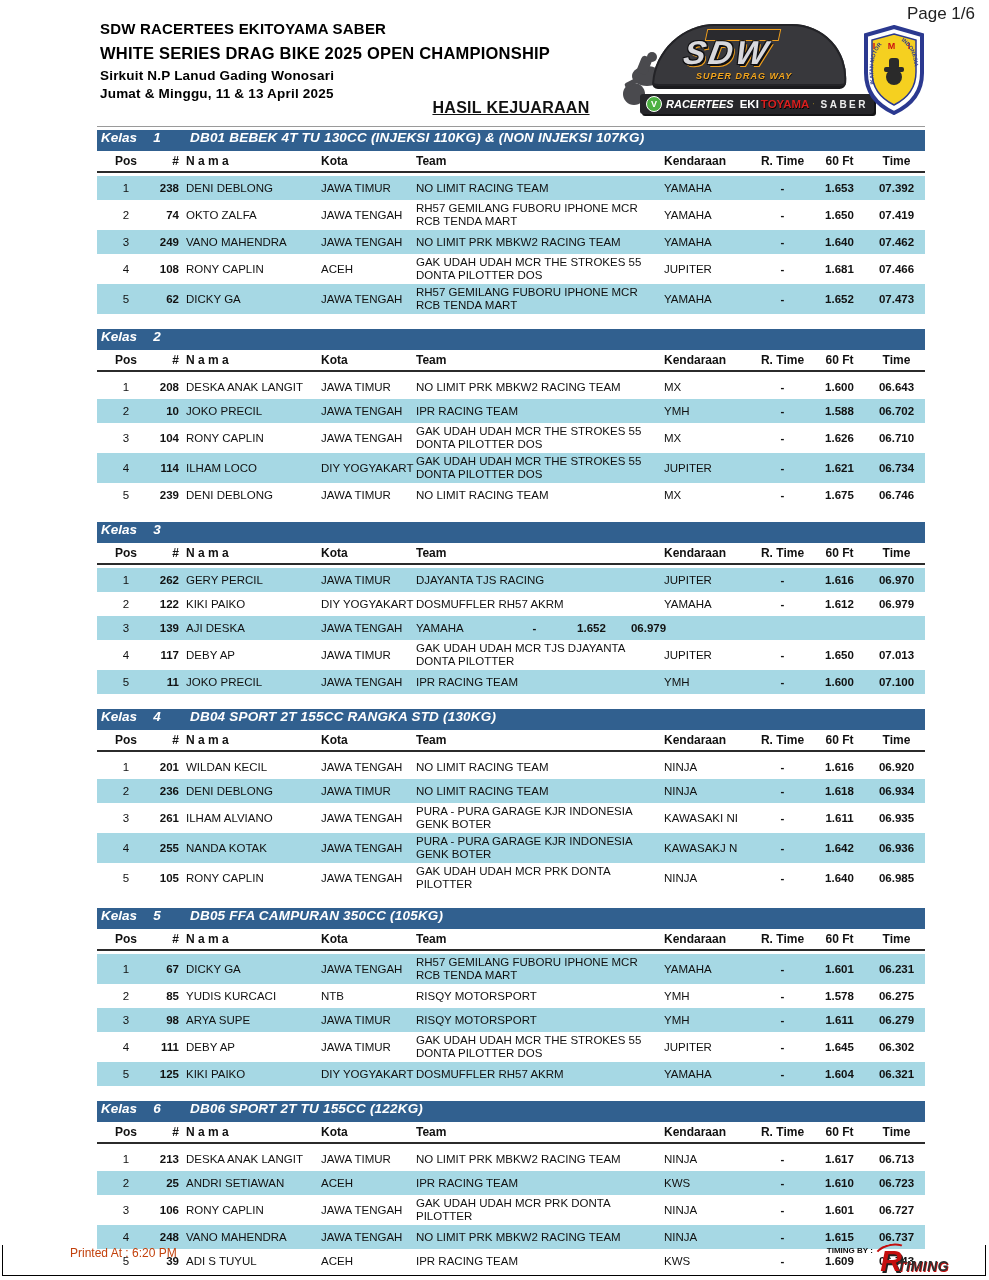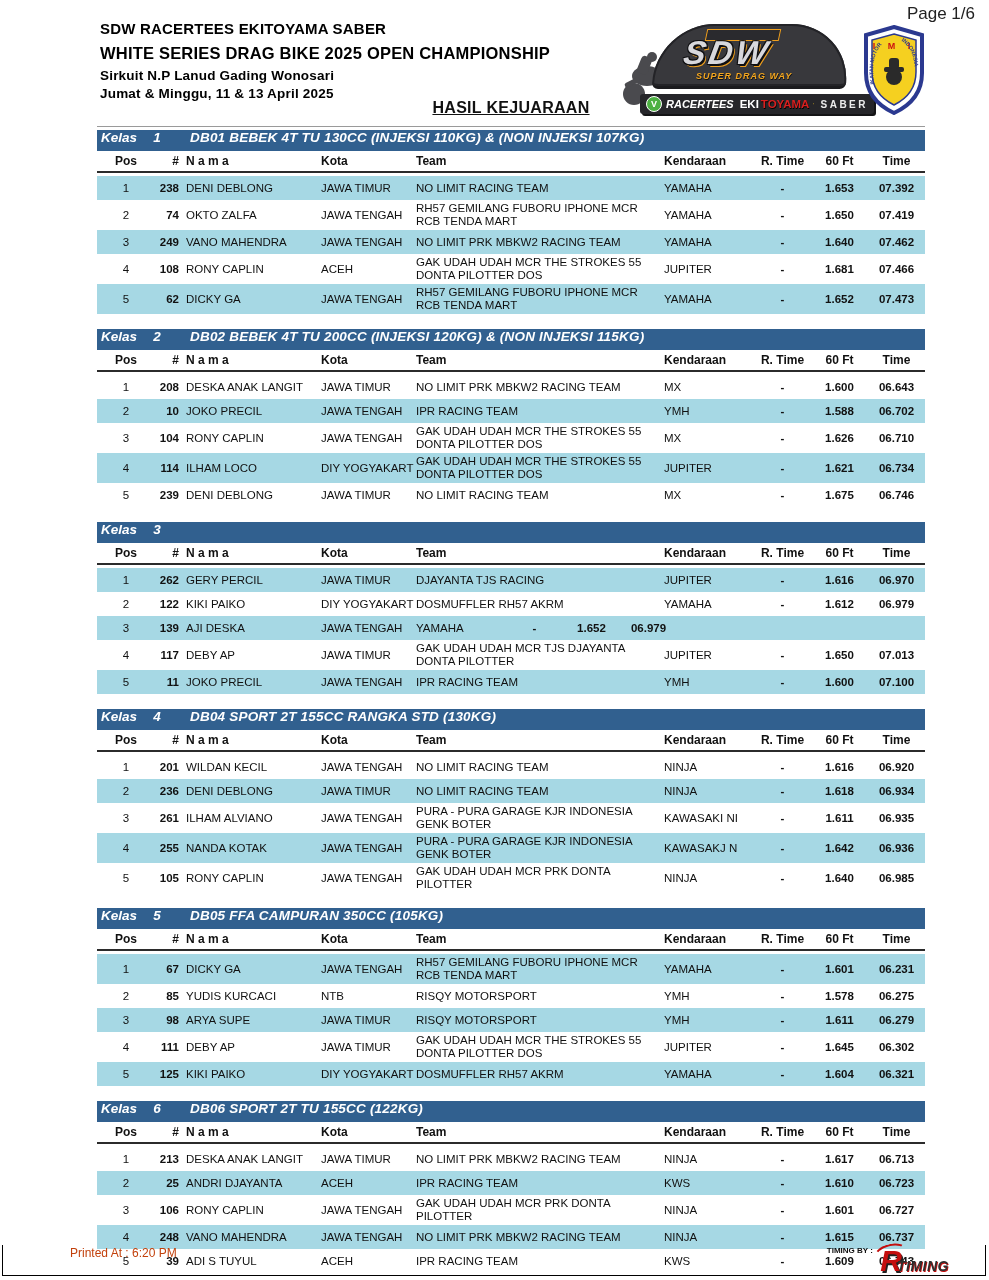--- a/index.html
+++ b/index.html
@@ -222,21 +222,20 @@
           <span class="cell c-rtime" data-interactable="false">-</span>
           <span class="cell c-ft60" data-interactable="false">1.652</span>
           <span class="cell c-time" data-interactable="false">07.473</span>
         </div>
       </div>
     </section>
     <section class="rtable" data-interactable="false">
       <div class="band" data-interactable="false">
         <span class="band-kelas" data-interactable="false">Kelas</span>
         <span class="band-no" data-interactable="false">2</span>
-        <span class="band-title" data-interactable="false">DB02 BEBEK 4T TU 200CC (INJEKSI 120KG) &amp; (NON INJEKSI 115KG)</span>
       </div>
       <div class="headrow" data-interactable="false">
         <span class="hcell c-pos" data-interactable="false">Pos</span>
         <span class="hcell c-num" data-interactable="false">#</span>
         <span class="hcell c-nama" data-interactable="false">N a m a</span>
         <span class="hcell c-kota" data-interactable="false">Kota</span>
         <span class="hcell c-team" data-interactable="false">Team</span>
         <span class="hcell c-kend" data-interactable="false">Kendaraan</span>
         <span class="hcell c-rtime" data-interactable="false">R. Time</span>
         <span class="hcell c-ft60" data-interactable="false">60 Ft</span>
@@ -556,21 +555,21 @@
           <span class="cell c-kota" data-interactable="false">JAWA TIMUR</span>
           <span class="cell c-team" data-interactable="false">NO LIMIT PRK MBKW2 RACING TEAM</span>
           <span class="cell c-kend" data-interactable="false">NINJA</span>
           <span class="cell c-rtime" data-interactable="false">-</span>
           <span class="cell c-ft60" data-interactable="false">1.617</span>
           <span class="cell c-time" data-interactable="false">06.713</span>
         </div>
         <div class="row stripe" data-interactable="false">
           <span class="cell c-pos" data-interactable="false">2</span>
           <span class="cell c-num" data-interactable="false">25</span>
-          <span class="cell c-nama" data-interactable="false">ANDRI DJAYANTA</span>
+          <span class="cell c-nama" data-interactable="false">ANDRI SETIAWAN</span>
           <span class="cell c-kota" data-interactable="false">ACEH</span>
           <span class="cell c-team" data-interactable="false">IPR RACING TEAM</span>
           <span class="cell c-kend" data-interactable="false">KWS</span>
           <span class="cell c-rtime" data-interactable="false">-</span>
           <span class="cell c-ft60" data-interactable="false">1.610</span>
           <span class="cell c-time" data-interactable="false">06.723</span>
         </div>
         <div class="row" data-interactable="false">
           <span class="cell c-pos" data-interactable="false">3</span>
           <span class="cell c-num" data-interactable="false">106</span>

